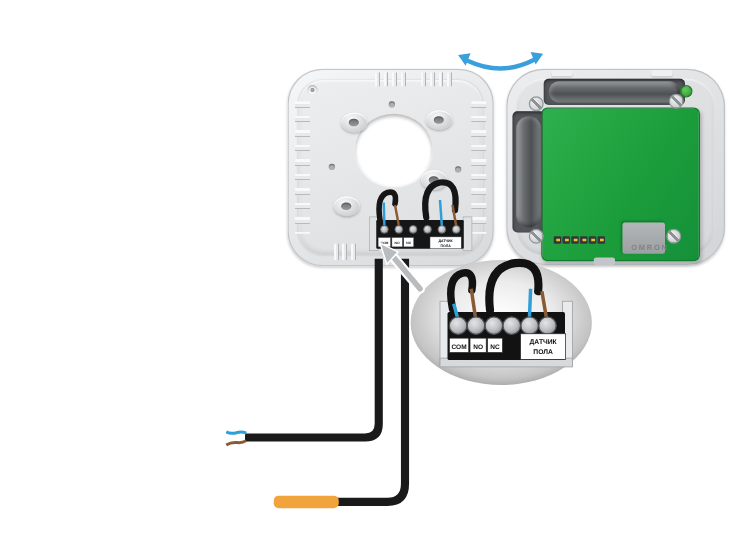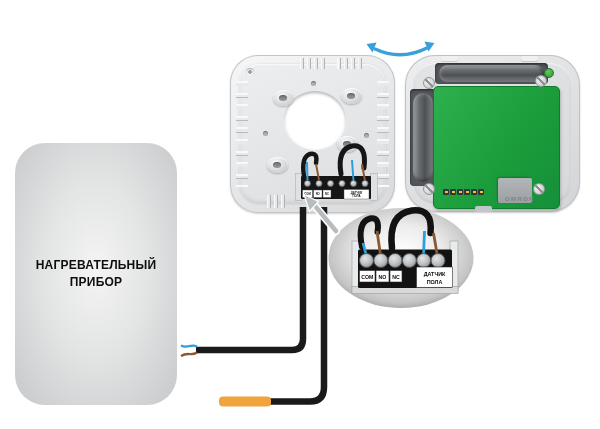--- a/index.html
+++ b/index.html
@@ -105,24 +105,20 @@
   .tab-bottom{position:absolute;width:17px;height:6px;border-radius:2px;background:#c3c6c9;}
   
   .overlay{position:absolute;left:0;top:0;width:600px;height:429px;pointer-events:none;}
   .tlabel{font-family:"Liberation Sans",sans-serif;font-weight:bold;fill:#0d0d0d;}
 </style>
 </head>
 <body>
 
 <div id="canvas">
 
-  <div class="heater">
-    <div class="heater-label">НАГРЕВАТЕЛЬНЫЙ</div>
-    <div class="heater-label">ПРИБОР</div>
-  </div>
 
   <div class="plate">
     <div class="plate-inner"></div>
     <div class="vents-v" style="left:6px;top:26px;height:106px;"></div>
     <div class="vents-v" style="left:147px;top:26px;height:106px;"></div>
     <div class="vents-h" style="left:70px;top:3px;width:27px;"></div>
     <div class="vents-h" style="left:107px;top:3px;width:27px;"></div>
     <div class="vents-h" style="left:37px;top:140px;width:20px;height:13px;"></div>
     <div class="plate-hole"></div>
     <div class="boss" style="left:43px;top:35px;"></div>

